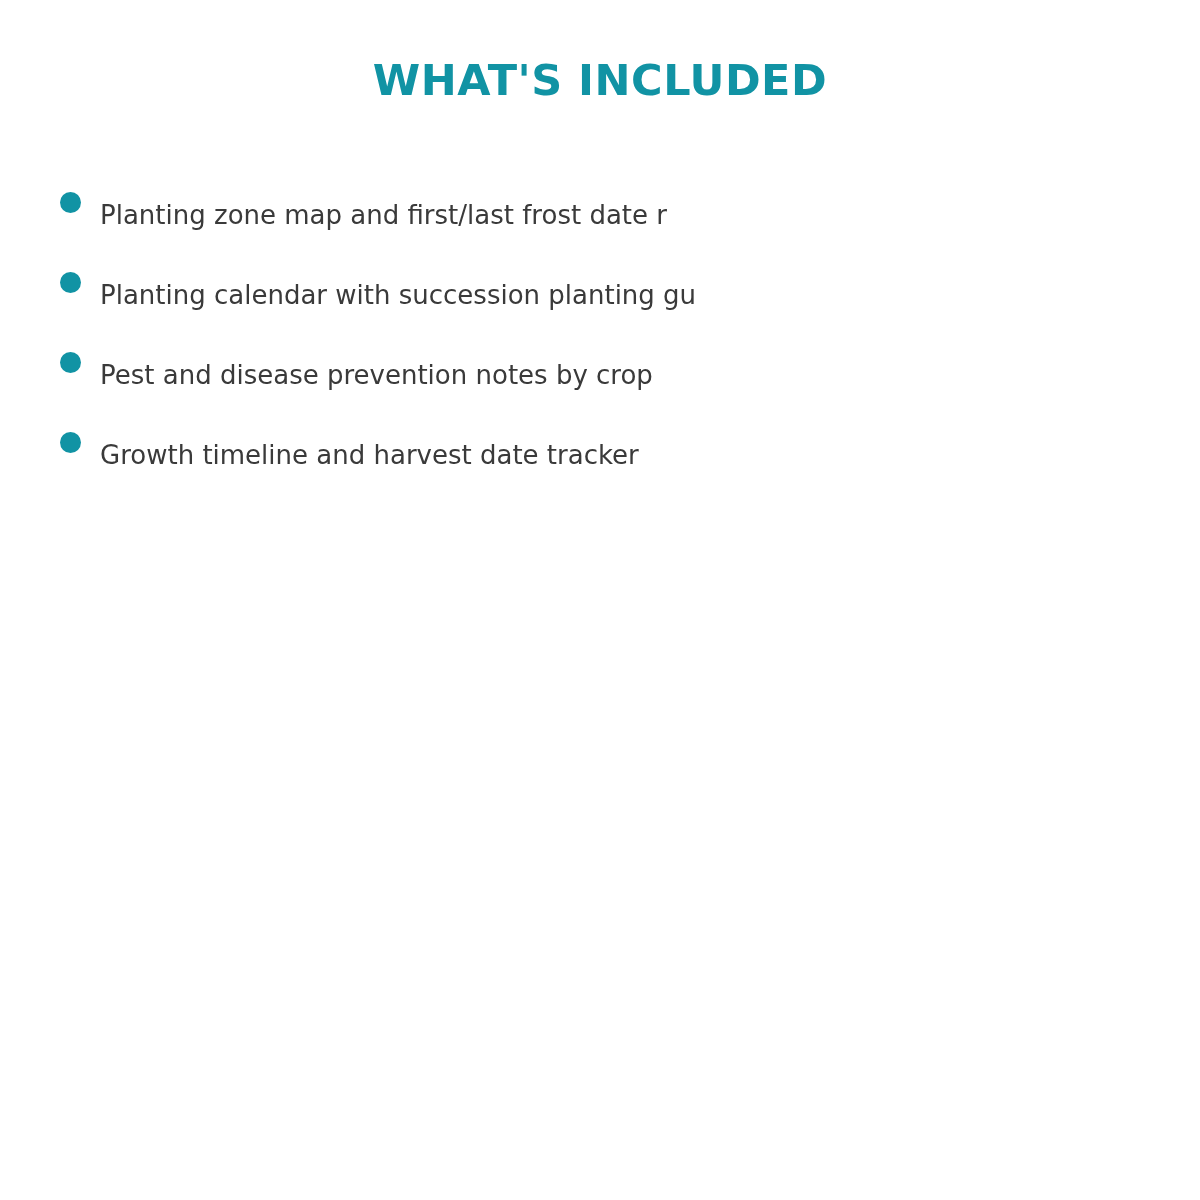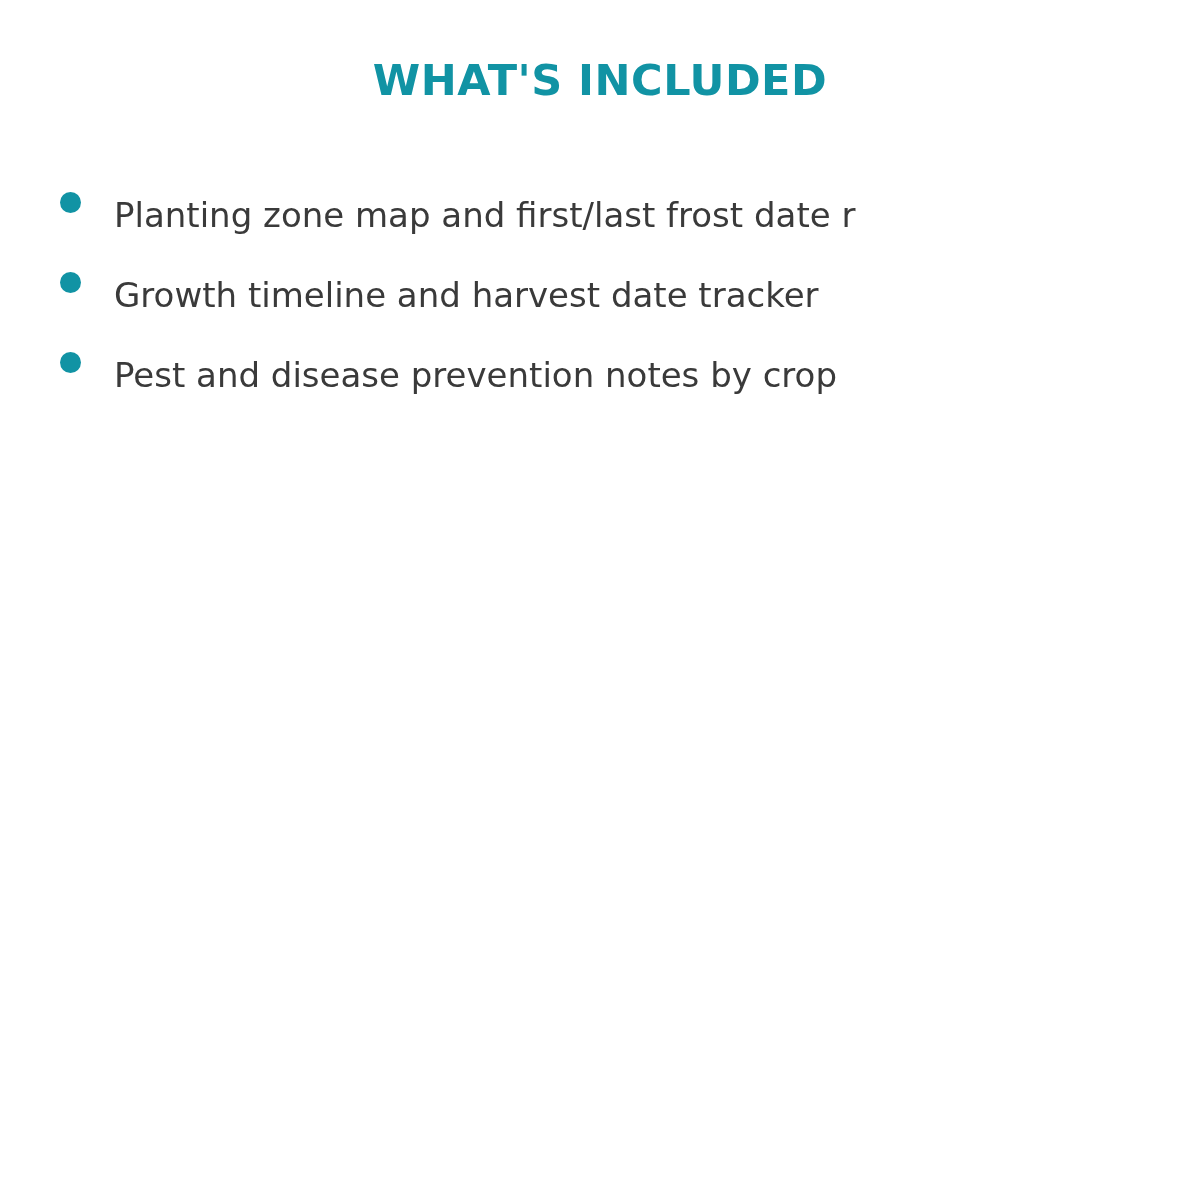--- a/index.html
+++ b/index.html
@@ -46,42 +46,46 @@
     height: 80px;
   }
   .bullet {
     flex: none;
     width: 21px;
     height: 21px;
     border-radius: 50%;
     background: var(--accent);
   }
   .item-label {
-    margin-left: 33px;
+    margin-left: 19px;
     position: relative;
     top: 9px;
-    font-size: 34px;
+    font-size: 26px;
     line-height: 28px;
     color: var(--text);
     white-space: nowrap;
   }
 </style>
 </head>
 <body>
 
 <div class="page">
   <h1 class="page-title">WHAT'S INCLUDED</h1>
 
   <ul class="included-list">
     <li>
       <span class="bullet"></span>
       <span class="item-label">Planting zone map and first/last frost date r</span>
     </li>
     <li>
       <span class="bullet"></span>
-      <span class="item-label">Growth timeline and harvest date tracker</span>
+      <span class="item-label">Planting calendar with succession planting gu</span>
     </li>
     <li>
       <span class="bullet"></span>
       <span class="item-label">Pest and disease prevention notes by crop</span>
     </li>
+    <li>
+      <span class="bullet"></span>
+      <span class="item-label">Growth timeline and harvest date tracker</span>
+    </li>
   </ul>
 </div>
 
 </body></html>

